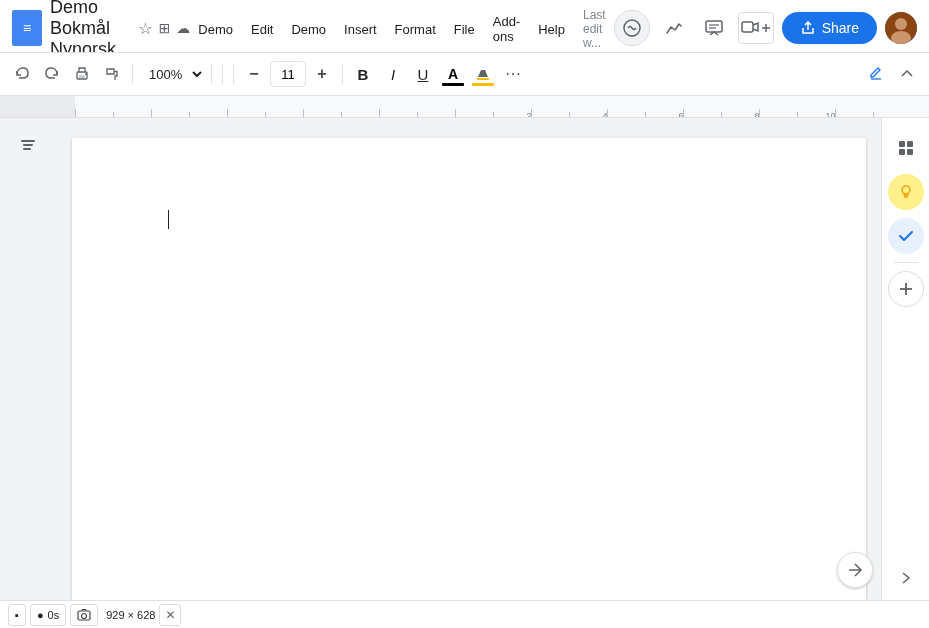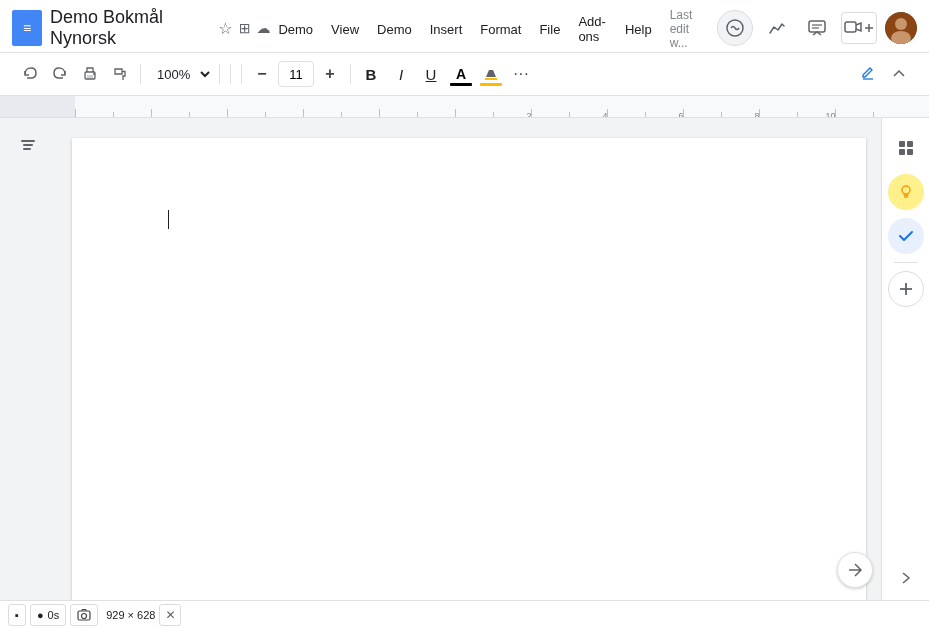--- a/index.html
+++ b/index.html
@@ -49,21 +49,21 @@
       display: flex; align-items: center; gap: 6px;
     }
     #user-avatar {
       width: 32px; height: 32px; border-radius: 50%; overflow: hidden; cursor: pointer;
       background: #5f6368; display: flex; align-items: center; justify-content: center;
       color: white; font-size: 13px;
     }
 
     
     #toolbar {
-      display: flex; align-items: center; padding: 4px 16px; background: #fff;
+      display: flex; align-items: center; padding: 4px 8px; background: #fff;
       border-top: 1px solid #e0e0e0; border-bottom: 1px solid #e0e0e0;
       height: 44px; gap: 2px; overflow: hidden;
     }
     .toolbar-btn {
       width: 28px; height: 28px; border-radius: 4px; border: none; background: transparent;
       cursor: pointer; display: flex; align-items: center; justify-content: center;
       color: #444; font-size: 14px;
     }
     .toolbar-divider { width: 1px; height: 20px; background: #e0e0e0; margin: 0 4px; }
     .toolbar-select {
@@ -205,21 +205,21 @@
     <div id="doc-title">
       <span>Demo Bokmål Nynorsk</span>
       <div id="title-icons">
         <span id="title-icon-star">☆</span>
         <span id="title-icon-folder" style="font-size:14px;">⊞</span>
         <span id="title-icon-cloud" style="font-size:14px;">☁</span>
       </div>
     </div>
     <div id="menu-bar">
       <span class="menu-item">Demo</span>
-      <span class="menu-item">View</span>
+      <span class="menu-item">Edit</span>
       <span class="menu-item">Demo</span>
       <span class="menu-item">Insert</span>
       <span class="menu-item">Format</span>
       <span class="menu-item">File</span>
       <span class="menu-item">Add-ons</span>
       <span class="menu-item">Help</span>
       <span id="last-edit">Last edit w...</span>
     </div>
   </div>
   <div id="header-right">
@@ -248,20 +248,27 @@
 
     <div id="meeting-btn">
       <svg width="18" height="14" viewBox="0 0 18 14">
           <rect x="1" y="1" width="11" height="10" rx="2" fill="none" stroke="#5f6368" stroke-width="1.5"></rect>
           <path d="M12 4 L17 2 L17 10 L12 8" fill="none" stroke="#5f6368" stroke-width="1.5"></path>
         </svg>
       <svg width="10" height="10" viewBox="0 0 10 10">
           <path d="M5 1 L5 9 M1 5 L9 5" stroke="#5f6368" stroke-width="1.5"></path>
         </svg>
     </div>
+    <button id="share-btn">
+      <svg width="16" height="16" viewBox="0 0 16 16">
+          <path d="M3 8 L3 13 L13 13 L13 8" fill="none" stroke="white" stroke-width="1.5"></path>
+          <path d="M8 2 L8 10 M5 5 L8 2 L11 5" fill="none" stroke="white" stroke-width="1.5"></path>
+        </svg>
+      <span>Share</span>
+    </button>
     <div id="user-avatar">
       <svg width="32" height="32" viewBox="0 0 32 32">
           <circle cx="16" cy="16" r="16" fill="#8b4513"></circle>
           <circle cx="16" cy="12" r="6" fill="#c8956c"></circle>
           <ellipse cx="16" cy="26" rx="10" ry="7" fill="#c8956c"></ellipse>
         </svg>
     </div>
   </div>
 </div>
 

